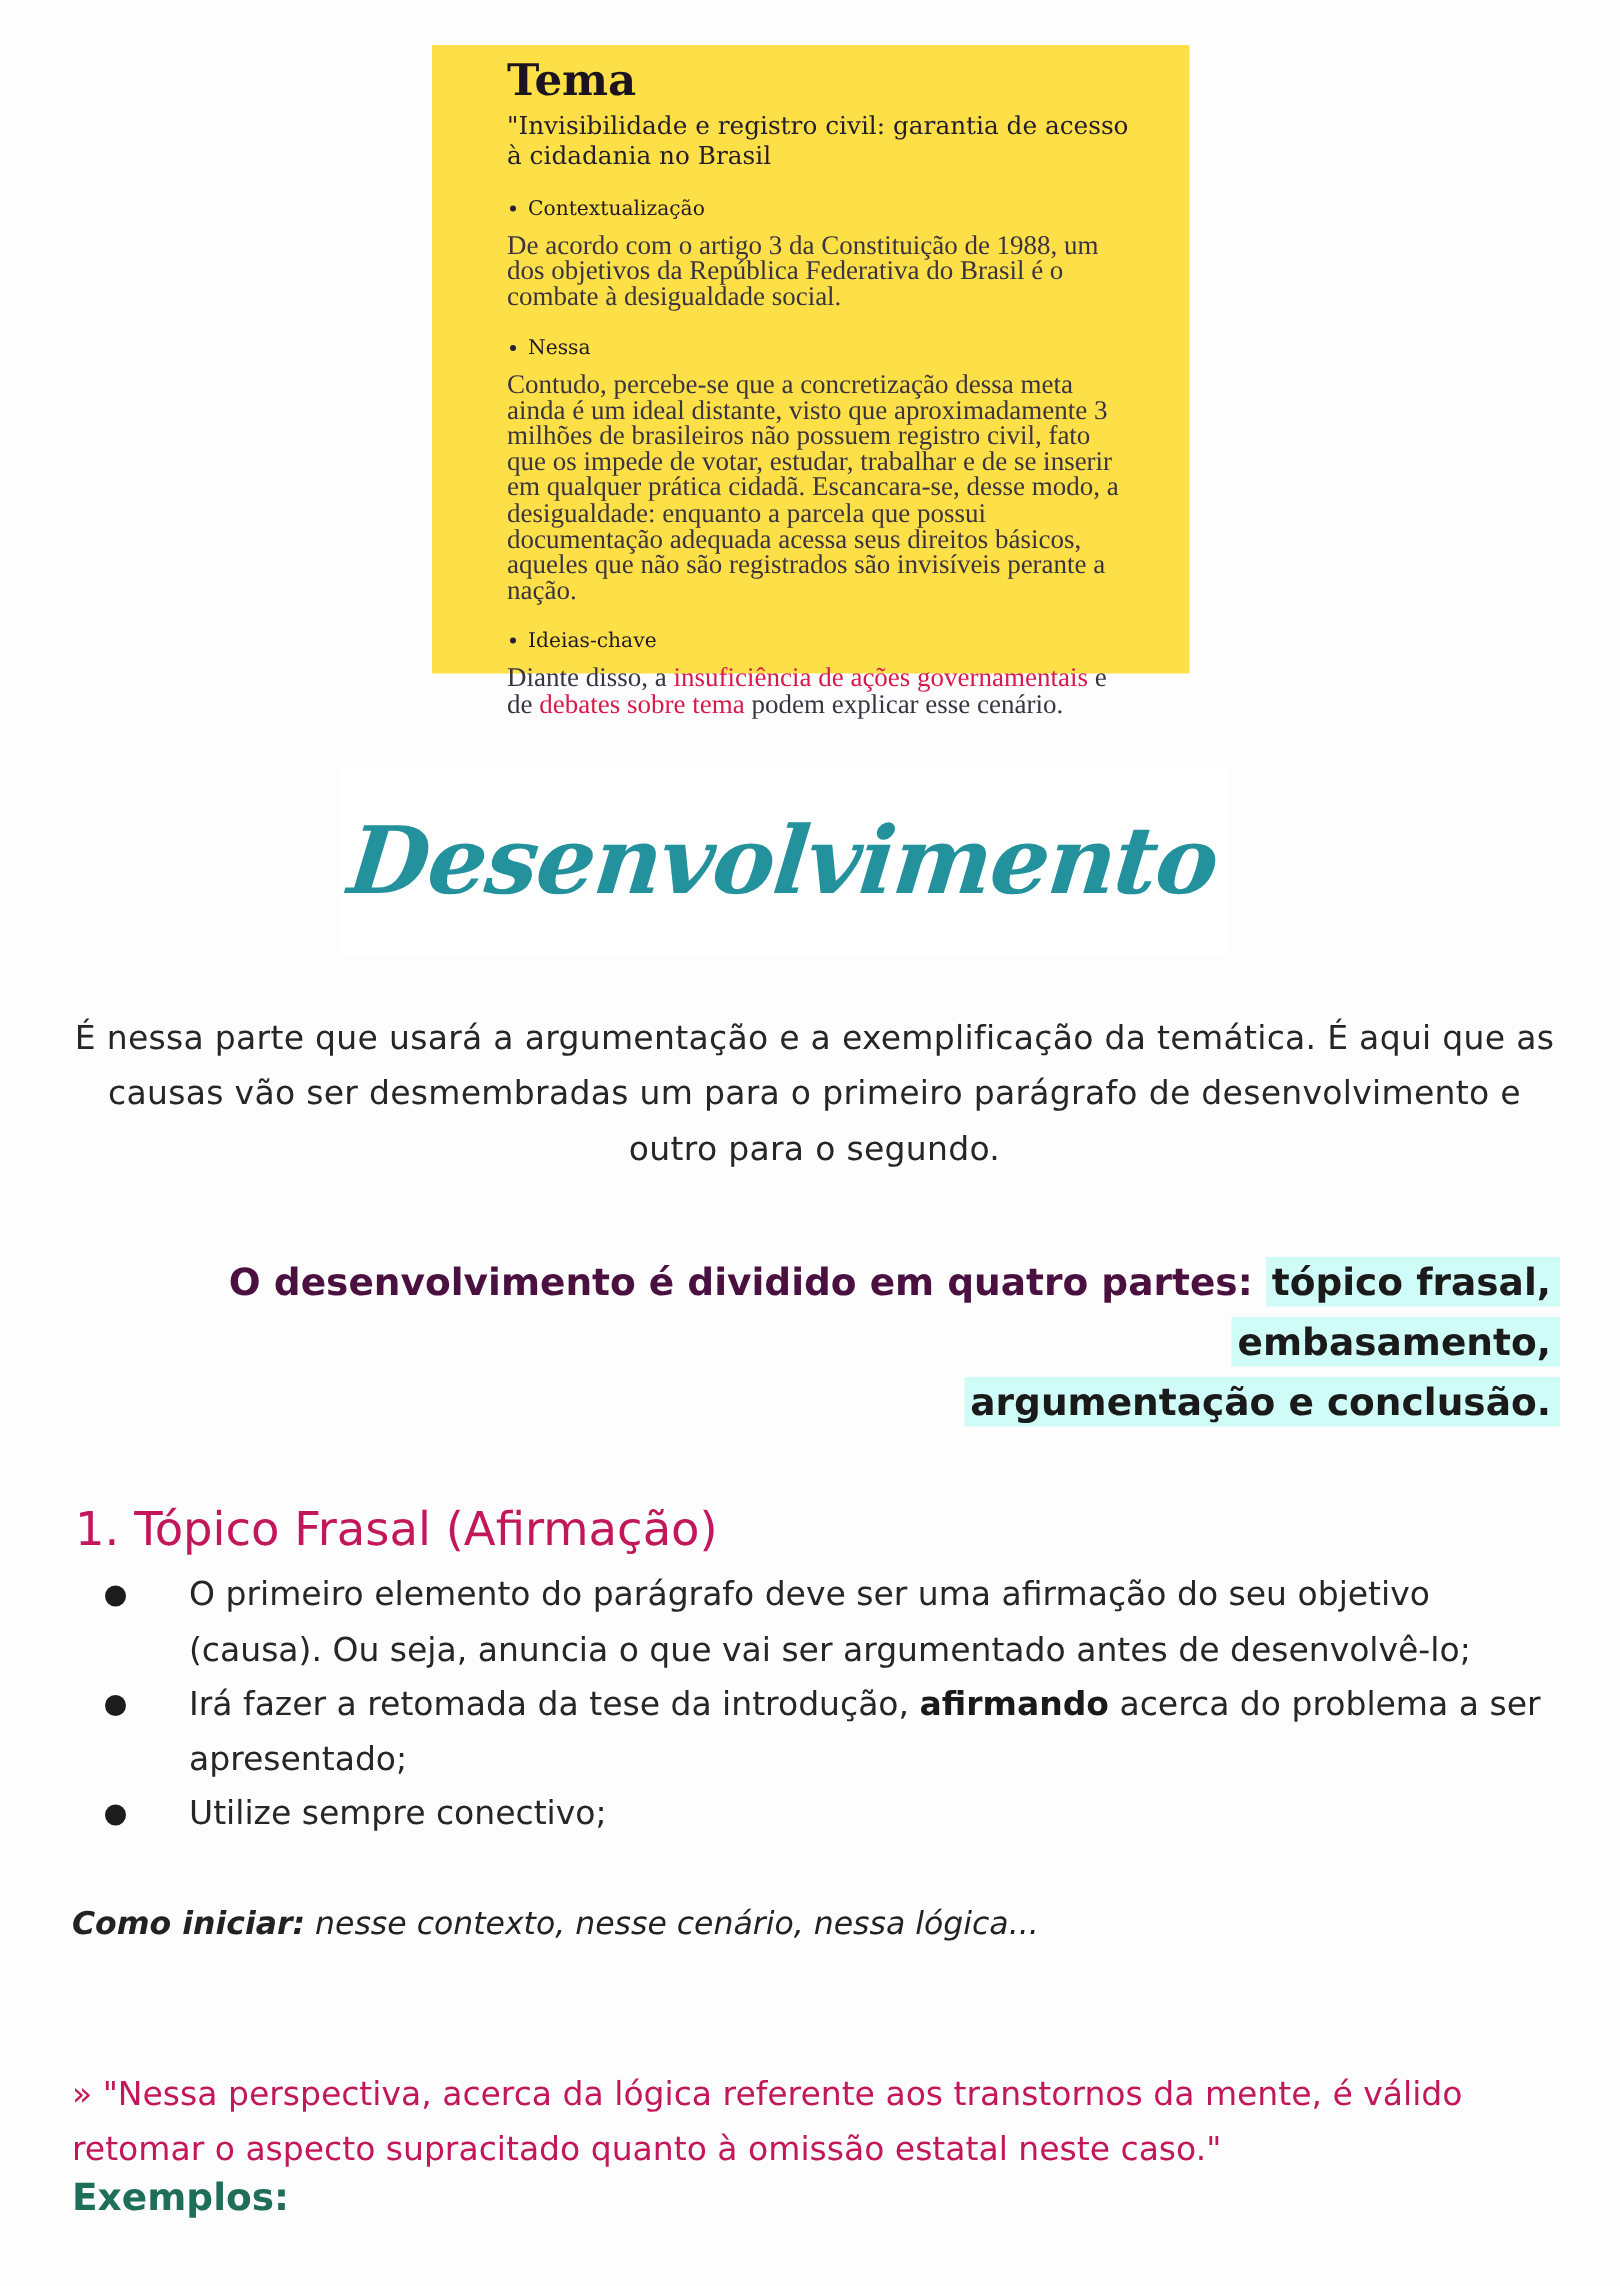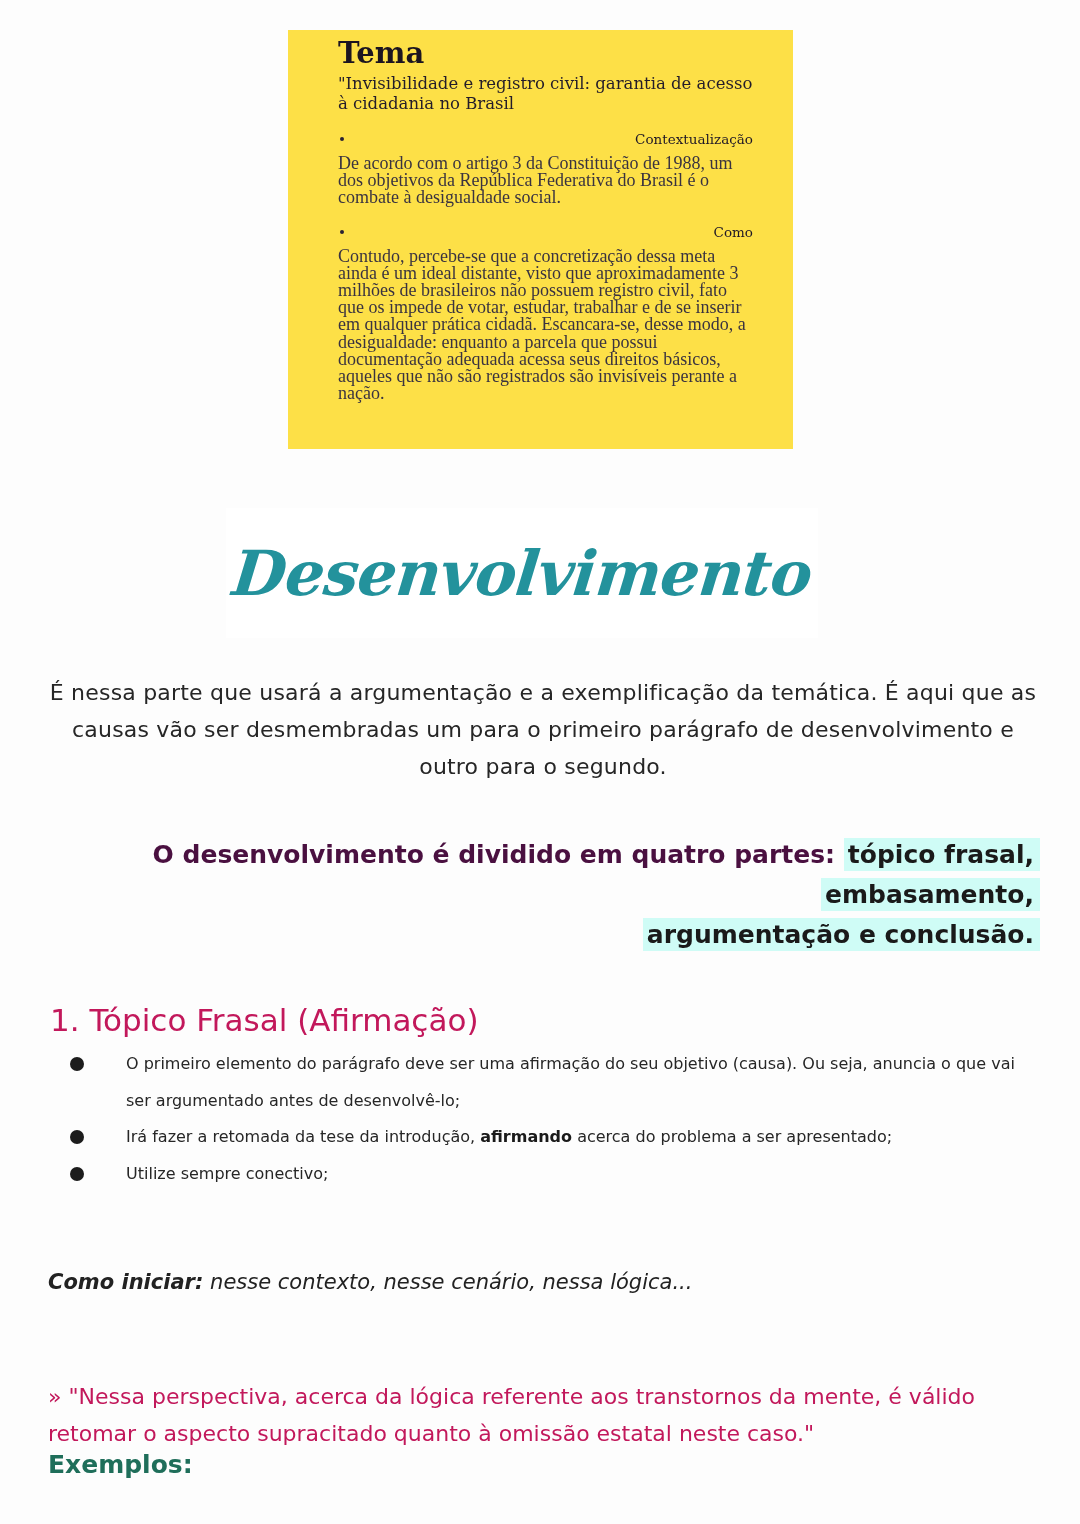--- a/index.html
+++ b/index.html
@@ -36,21 +36,21 @@
       color: #231c2a;
       margin: 2px 0 0 0;
     }
     .tema-section { margin-top: 16px; }
     .tema-section:first-of-type { margin-top: 16px; }
     .tema-bullet {
       font-family: "DejaVu Serif", serif;
       font-size: 13.5px;
       color: #1f1826;
       line-height: 18px;
-      display: flex; align-items: center; justify-content: space-between;
+      display: flex; align-items: center;
     }
     .tema-bullet .dot {
       display: inline-block; width: 4px; height: 4px; border-radius: 50%;
       background: #2a2233; margin-right: 8px; margin-left: 2px;
     }
     .tema-text {
       font-family: "Liberation Serif", serif;
       font-size: 18px;
       line-height: 17.2px;
       color: #3a3340;
@@ -121,21 +121,21 @@
       position: absolute;
       left: 48px; top: 1046px;
       width: 990px;
       margin: 0; padding: 0;
       list-style: none;
     }
     .bullets li {
       position: relative;
       padding-left: 78px;
       line-height: 36.5px;
-      font-size: 16px;
+      font-size: 22px;
     }
     .bullets li .bdot {
       position: absolute;
       left: 22px; top: 11px;
       width: 14px; height: 14px; border-radius: 50%;
       background: #1c1c1c;
     }
     .bullets b { font-weight: bold; color: #1a1a1a; }
 
     .como {
@@ -177,25 +177,32 @@
     <div class="tema-bullet">
       <span class="dot"></span>
       <span>Contextualização</span>
     </div>
     <div class="tema-text">De acordo com o artigo 3 da Constituição de 1988, um dos objetivos da República Federativa do Brasil é o combate à desigualdade social.</div>
   </div>
 
   <div class="tema-section">
     <div class="tema-bullet">
       <span class="dot"></span>
-      <span>Como</span>
+      <span>Nessa</span>
     </div>
     <div class="tema-text">Contudo, percebe-se que a concretização dessa meta ainda é um ideal distante, visto que aproximadamente 3 milhões de brasileiros não possuem registro civil, fato que os impede de votar, estudar, trabalhar e de se inserir em qualquer prática cidadã. Escancara-se, desse modo, a desigualdade: enquanto a parcela que possui documentação adequada acessa seus direitos básicos, aqueles que não são registrados são invisíveis perante a nação.</div>
   </div>
 
+  <div class="tema-section">
+    <div class="tema-bullet">
+      <span class="dot"></span>
+      <span>Ideias-chave</span>
+    </div>
+    <div class="tema-text"><span>Diante disso, a </span><span class="hl-red">insuficiência de ações governamentais</span><span> e de </span><span class="hl-red">debates sobre tema</span><span> podem explicar esse cenário.</span></div>
+  </div>
 </div>
 
 <div class="dev-heading-box">
   <span class="dev-heading">Desenvolvimento</span>
 </div>
 
 <p class="hand intro" style="margin:0;">É nessa parte que usará a argumentação e a exemplificação da temática. É aqui que as causas vão ser desmembradas um para o primeiro parágrafo de desenvolvimento e outro para o segundo.</p>
 
 <p class="hand divide" style="margin:0;"><span>O desenvolvimento é dividido em quatro partes: </span><span class="hl">tópico frasal, embasamento,</span><br><span class="hl">argumentação e conclusão.</span></p>
 

